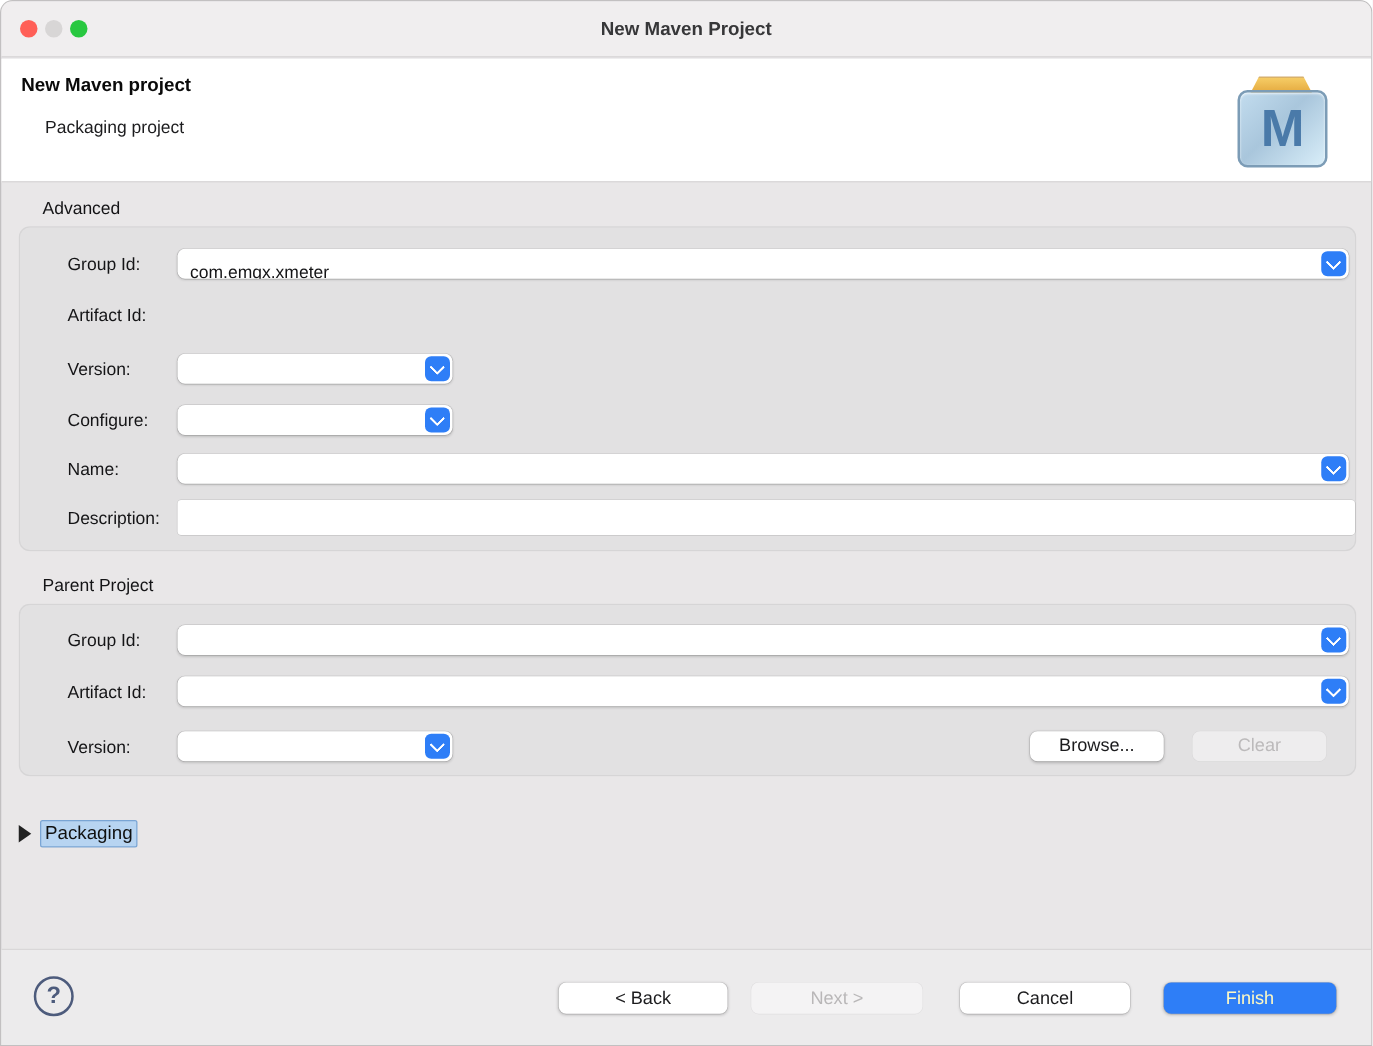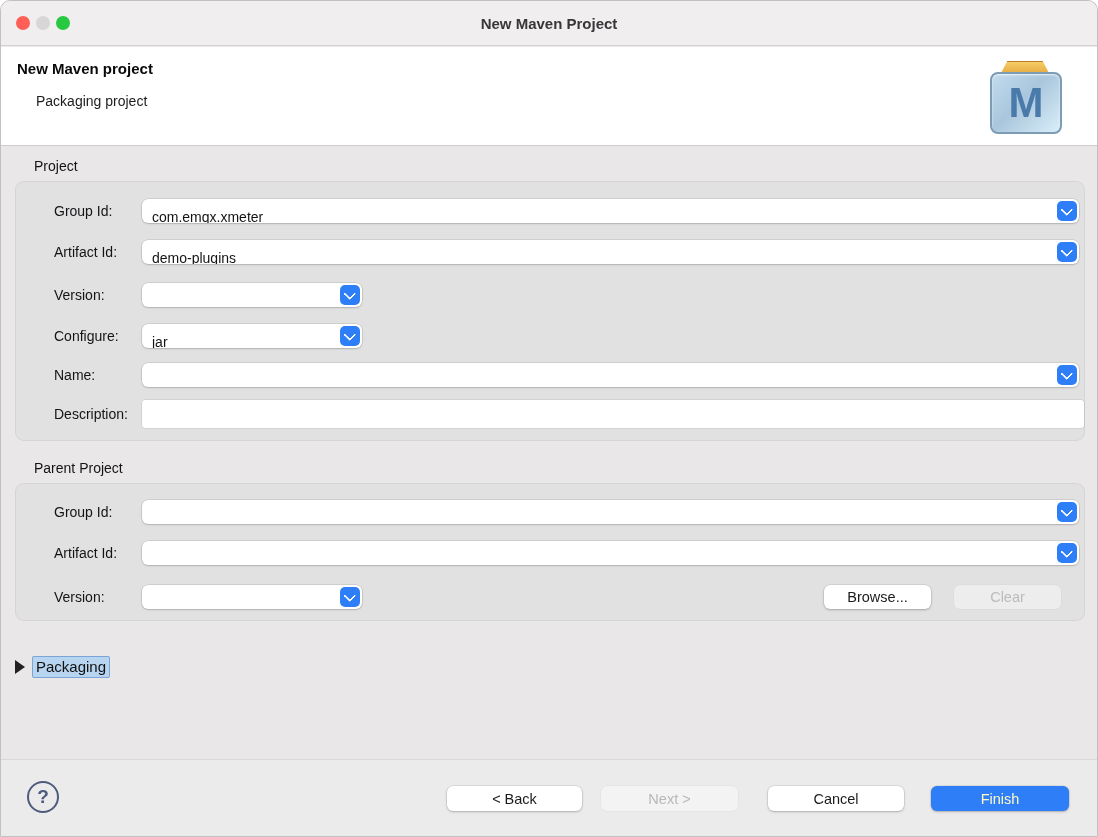--- a/index.html
+++ b/index.html
@@ -145,43 +145,38 @@
     <div class="h-title">New Maven project</div>
     <div class="h-sub">Packaging project</div>
     <div class="maven-icon">
       <div class="maven-tab"></div>
       <div class="maven-body">
         <span class="maven-letter">M</span>
       </div>
     </div>
   </div>
 
-  <div class="group-label" style="top:157px;">Project</div>
+  <div class="group-label" style="top:157px;">Advanced</div>
   <div class="groupbox" style="top:180px; height:260px;">
 
     <div class="fld-label" style="left:19px; top:17px;">Group Id:</div>
     <div class="combo" style="left:126px; top:17px; width:937px;">
       <input value="com.emqx.xmeter" style="">
       <span class="combo-btn"></span>
     </div>
 
     <div class="fld-label" style="left:19px; top:58px;">Artifact Id:</div>
-    <div class="combo" style="left:126px; top:58px; width:937px;">
-      <input value="demo-plugins" style="">
-      <span class="combo-btn"></span>
-    </div>
 
     <div class="fld-label" style="left:19px; top:101px;">Version:</div>
     <div class="combo" style="left:126px; top:101px; width:220px;">
       <span class="combo-btn"></span>
     </div>
 
     <div class="fld-label" style="left:19px; top:142px;">Configure:</div>
     <div class="combo" style="left:126px; top:142px; width:220px;">
-      <input value="jar" style="">
       <span class="combo-btn"></span>
     </div>
 
     <div class="fld-label" style="left:19px; top:181px;">Name:</div>
     <div class="combo" style="left:126px; top:181px; width:937px;">
       <input value="" style="">
       <span class="combo-btn"></span>
     </div>
 
     <div class="fld-label" style="left:19px; top:220px;">Description:</div>

